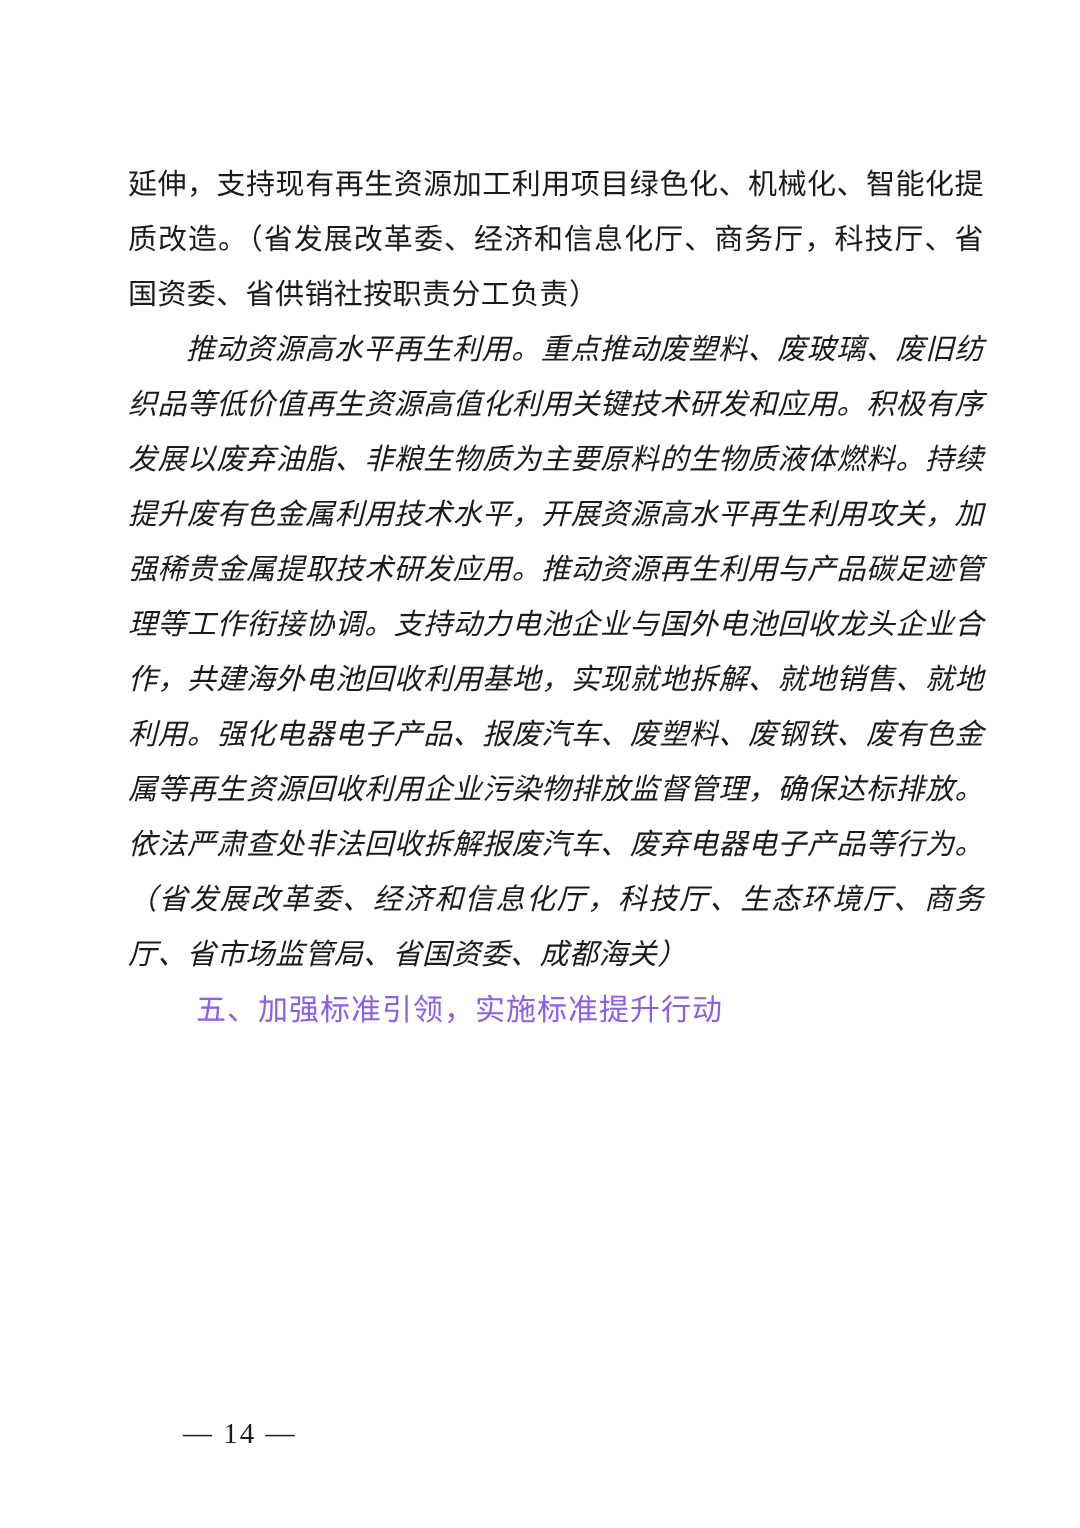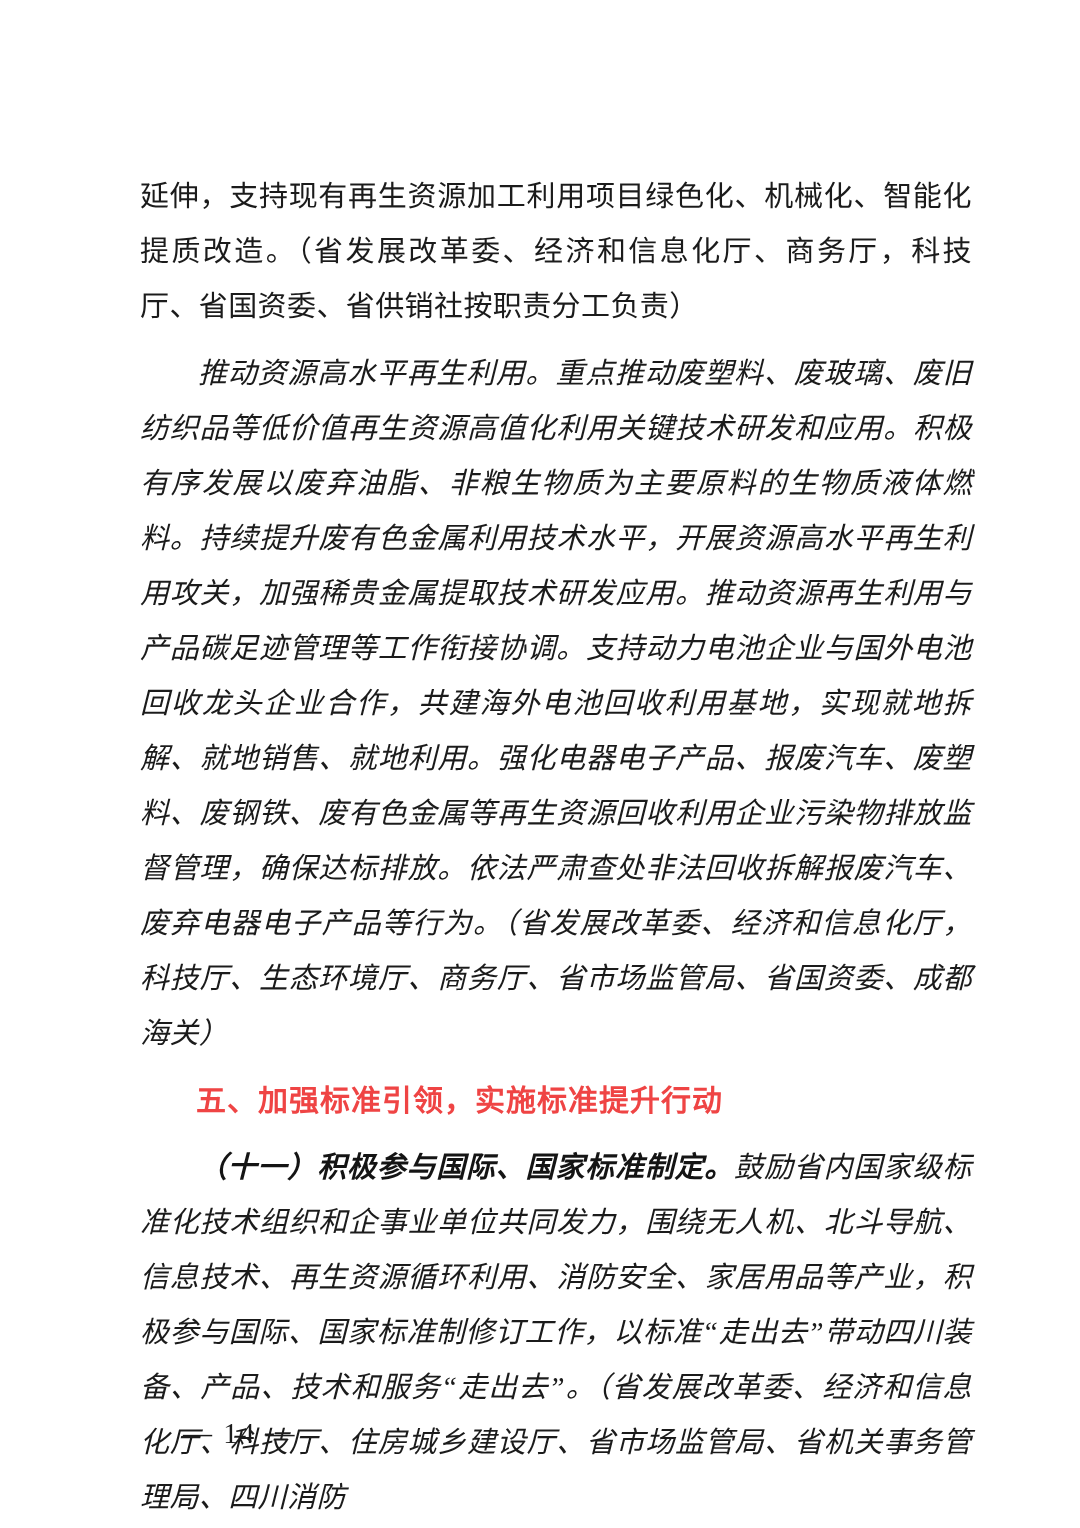--- a/index.html
+++ b/index.html
@@ -21,37 +21,37 @@
     top: 157px;
     width: 856px;
     font-family: "Liberation Serif", "DejaVu Serif", serif;
     font-size: 29px;
     line-height: 55px;
     letter-spacing: 0.4px;
     text-align: justify;
     text-justify: inter-character;
   }
   .para {
-    margin: 12px;
+    margin: 0;
     padding: 0;
   }
   .para.indent {
     text-indent: 2em;
     font-style: italic;
   }
   .section-heading {
     margin: 0;
     padding: 0;
     font-family: "Liberation Sans", "DejaVu Sans", sans-serif;
-    font-weight: 700;
+    font-weight: 400;
     font-size: 30px;
     line-height: 55px;
     letter-spacing: 1px;
     text-indent: 68px;
-    color: #ef4444;
+    color: #8b5cf6;
   }
   .para-lead {
     font-weight: 700;
     color: #141414;
   }
   .page-footer {
     position: absolute;
     left: 146px;
     top: 1351px;
     font-family: "Liberation Serif", "DejaVu Serif", serif;
@@ -63,18 +63,17 @@
   }
 </style>
 </head>
 <body>
 
 <div class="page">
   <div class="text-block">
     <p class="para">延伸，支持现有再生资源加工利用项目绿色化、机械化、智能化提质改造。（省发展改革委、经济和信息化厅、商务厅，科技厅、省国资委、省供销社按职责分工负责）</p>
     <p class="para indent">推动资源高水平再生利用。重点推动废塑料、废玻璃、废旧纺织品等低价值再生资源高值化利用关键技术研发和应用。积极有序发展以废弃油脂、非粮生物质为主要原料的生物质液体燃料。持续提升废有色金属利用技术水平，开展资源高水平再生利用攻关，加强稀贵金属提取技术研发应用。推动资源再生利用与产品碳足迹管理等工作衔接协调。支持动力电池企业与国外电池回收龙头企业合作，共建海外电池回收利用基地，实现就地拆解、就地销售、就地利用。强化电器电子产品、报废汽车、废塑料、废钢铁、废有色金属等再生资源回收利用企业污染物排放监督管理，确保达标排放。依法严肃查处非法回收拆解报废汽车、废弃电器电子产品等行为。（省发展改革委、经济和信息化厅，科技厅、生态环境厅、商务厅、省市场监管局、省国资委、成都海关）</p>
     <h2 class="section-heading">五、加强标准引领，实施标准提升行动</h2>
-    <p class="para indent"><span class="para-lead">（十一）积极参与国际、国家标准制定。</span><span>鼓励省内国家级标准化技术组织和企事业单位共同发力，围绕无人机、北斗导航、信息技术、再生资源循环利用、消防安全、家居用品等产业，积极参与国际、国家标准制修订工作，以标准“走出去”带动四川装备、产品、技术和服务“走出去”。（省发展改革委、经济和信息化厅、科技厅、住房城乡建设厅、省市场监管局、省机关事务管理局、四川消防</span></p>
   </div>
   <div class="page-footer">
     <span>— 14 —</span>
   </div>
 </div>
 
 </body></html>

